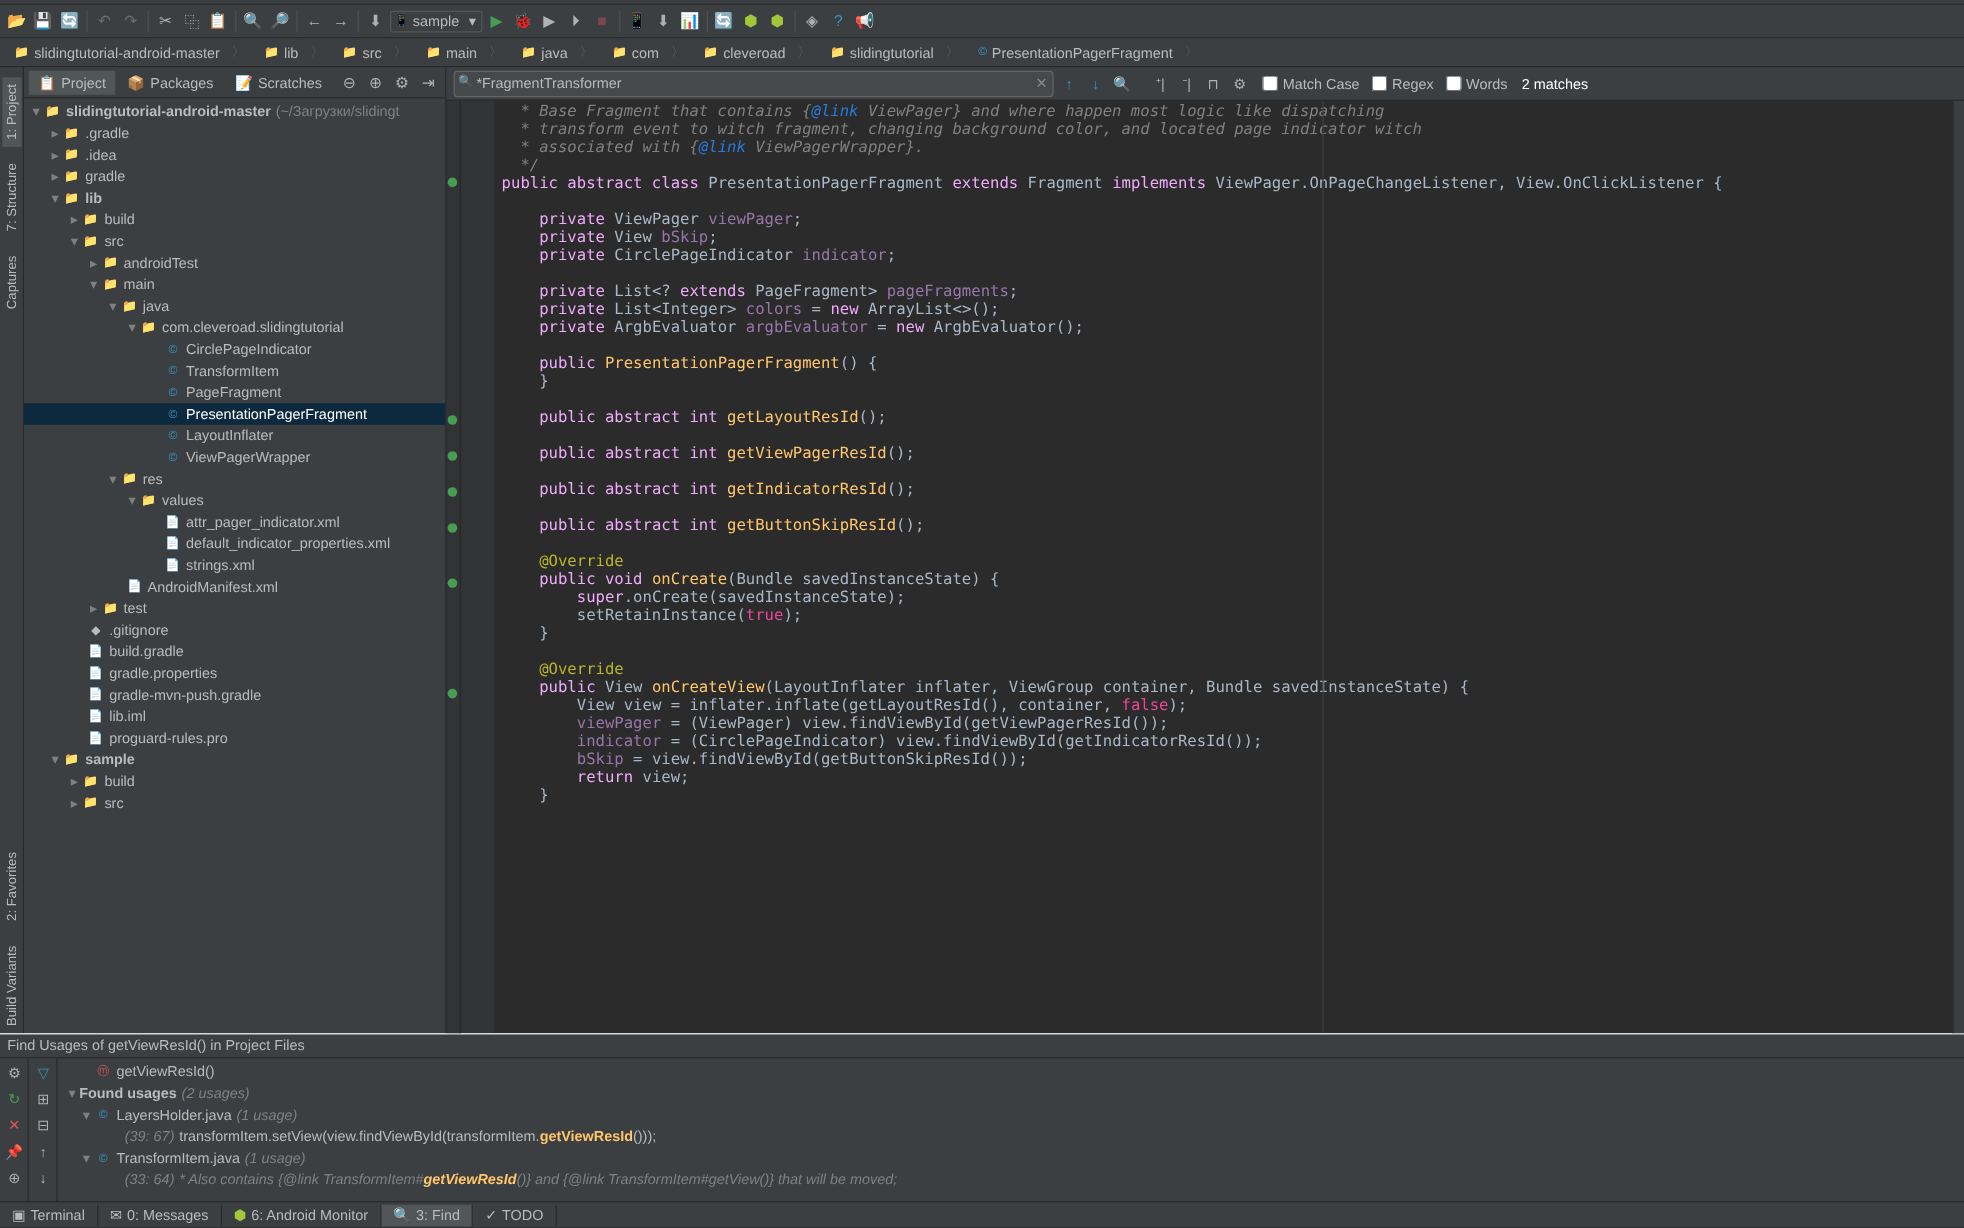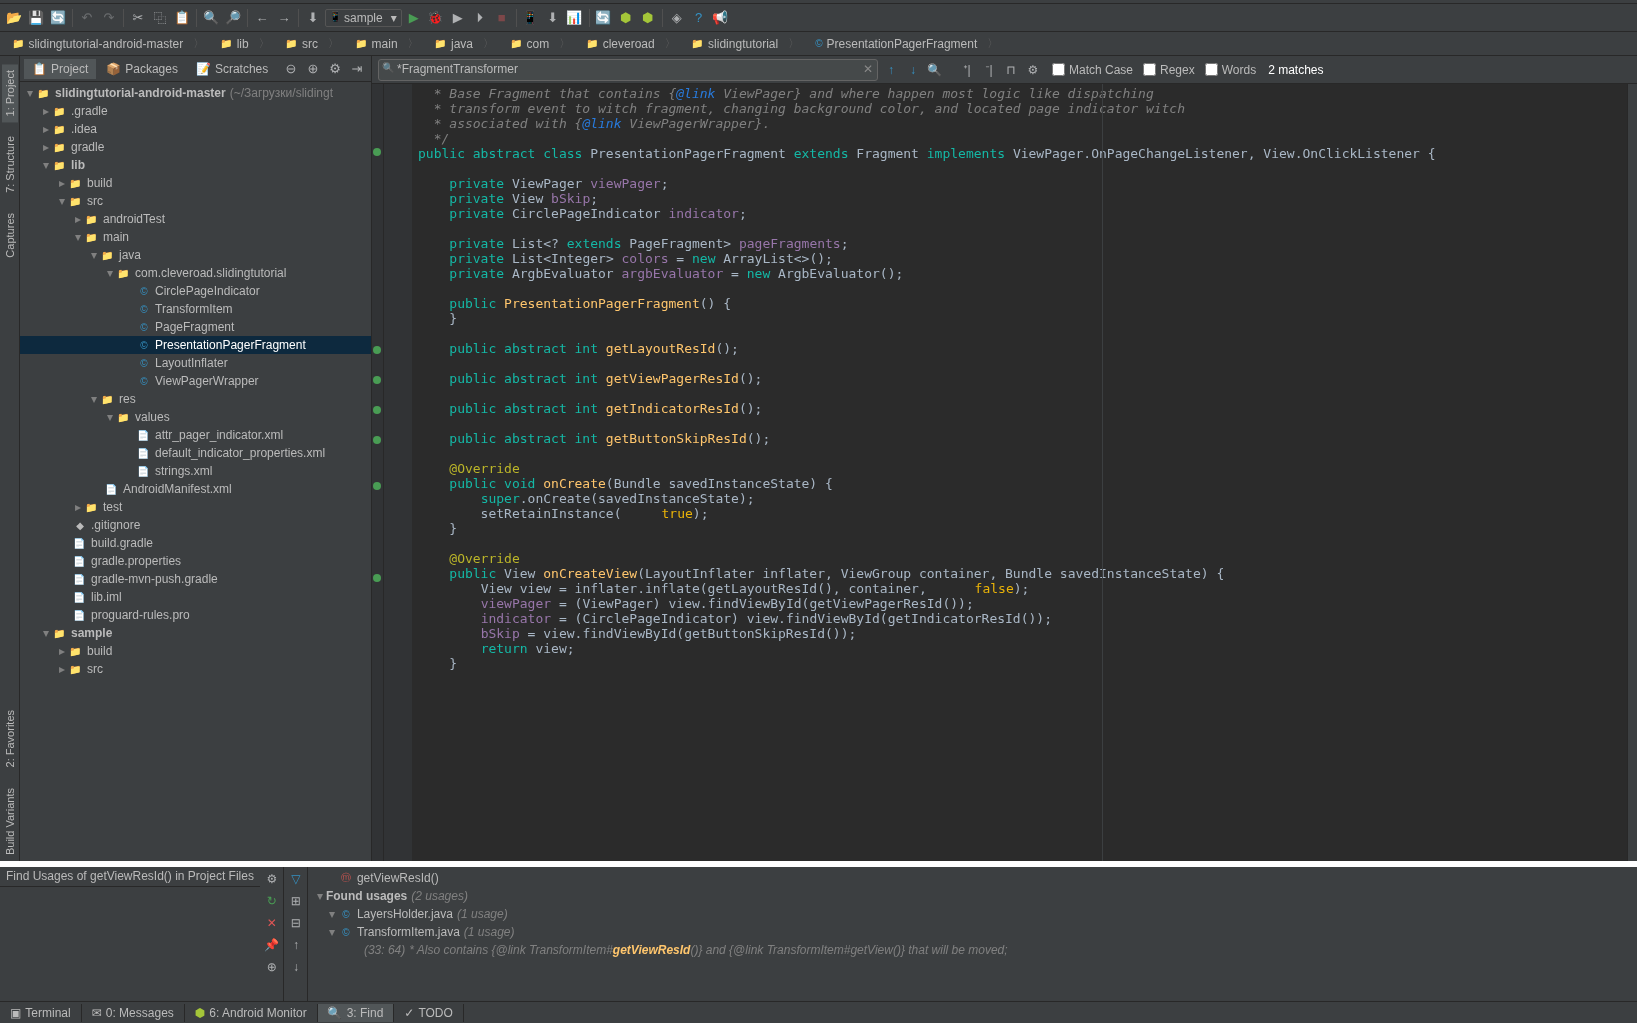--- a/index.html
+++ b/index.html
@@ -92,31 +92,31 @@
 .editor-wrap { flex: 1; display: flex; min-height: 0; background: #2b2b2b; }
 .gutter-col { width: 28px; background: #313335; }
 .marker-col { width: 12px; background: #313335; position: relative; border-right:1px solid #282828;}
 .mk { width: 8px; height: 8px; background: #499c54; border-radius: 50%; position: absolute; left: 1px; }
 .code-area {
   flex: 1; white-space: pre; font-family: Consolas, monospace; font-size: 13px; line-height: 15px;
   padding: 2px 0 0 6px; overflow: hidden; position: relative;
 }
 .right-margin { position: absolute; top:0; bottom:0; left: 690px; border-left: 1px solid #3c3f41; }
 .c-comment { color: #808080; font-style: italic; }
-.c-kw { color: #14b8a6; }
+.c-kw { color: #f0abfc; }
 .c-type { color: #a9b7c6; }
 .c-decl { color: #ffc66d; }
 .c-field { color: #9876aa; }
 .c-link { color: #287bde; font-style: italic; }
 .c-anno { color: #bbb529; }
-.c-true { color: #eab308; margin-left: 40px; }
+.c-true { color: #ec4899; }
 .editor-scroll { width: 10px; background: #3c3f41; border-left:1px solid #282828; position:relative;}
 .usages-panel {
-  height: 140px; background: #3c3f41; border-top: 6px solid #ffffff;
-  display: flex; flex-direction: row;
+  height: 140px; background: #3c3f41; border-top: 1px solid #ffffff;
+  display: flex; flex-direction: column;
 }
 .usages-header { height: 20px; padding: 2px 6px; color: #bbb; border-bottom: 1px solid #282828; }
 .usages-body { flex: 1; display: flex; }
 .usages-tools { width: 24px; background: #3c3f41; display: flex; flex-direction: column; padding: 2px; gap: 2px; border-right:1px solid #282828;}
 .ut-btn { width: 20px; height: 20px; display: flex; align-items:center; justify-content:center; color:#afb1b3; cursor:pointer;}
 .ut-btn.r { color:#e05555;}
 .ut-btn.g { color:#499c54;}
 .usages-tree { flex: 1; padding: 2px 0; overflow:hidden;}
 .ut-row { display:flex; align-items:center; height:18px; padding-left:6px; color:#bbb; white-space:nowrap;}
 .ut-count { color:#808080; font-style:italic; margin-left:4px;}
@@ -510,20 +510,26 @@
           <span class="tw">▾</span>
           <b>Found usages</b>
           <span class="ut-count">(2 usages)</span>
         </div>
       <div class="ut-row" style="padding-left:18px">
           <span class="tw">▾</span>
           <span class="fi" style="color:#3592c4">©</span>
           <span>LayersHolder.java</span>
           <span class="ut-count">(1 usage)</span>
         </div>
+      <div class="ut-row" style="padding-left:56px">
+          <span class="ut-loc">(39: 67)</span>
+          <span>transformItem.setView(view.findViewById(transformItem.</span>
+          <span class="ut-hl">getViewResId</span>
+          <span>()));</span>
+        </div>
       <div class="ut-row" style="padding-left:18px">
           <span class="tw">▾</span>
           <span class="fi" style="color:#3592c4">©</span>
           <span>TransformItem.java</span>
           <span class="ut-count">(1 usage)</span>
         </div>
       <div class="ut-row" style="padding-left:56px">
           <span class="ut-loc">(33: 64)</span>
           <span class="ut-em"><span>* Also contains {@link TransformItem#</span><span class="ut-hl">getViewResId</span><span>()} and {@link TransformItem#getView()} that will be moved;</span></span>
         </div>

